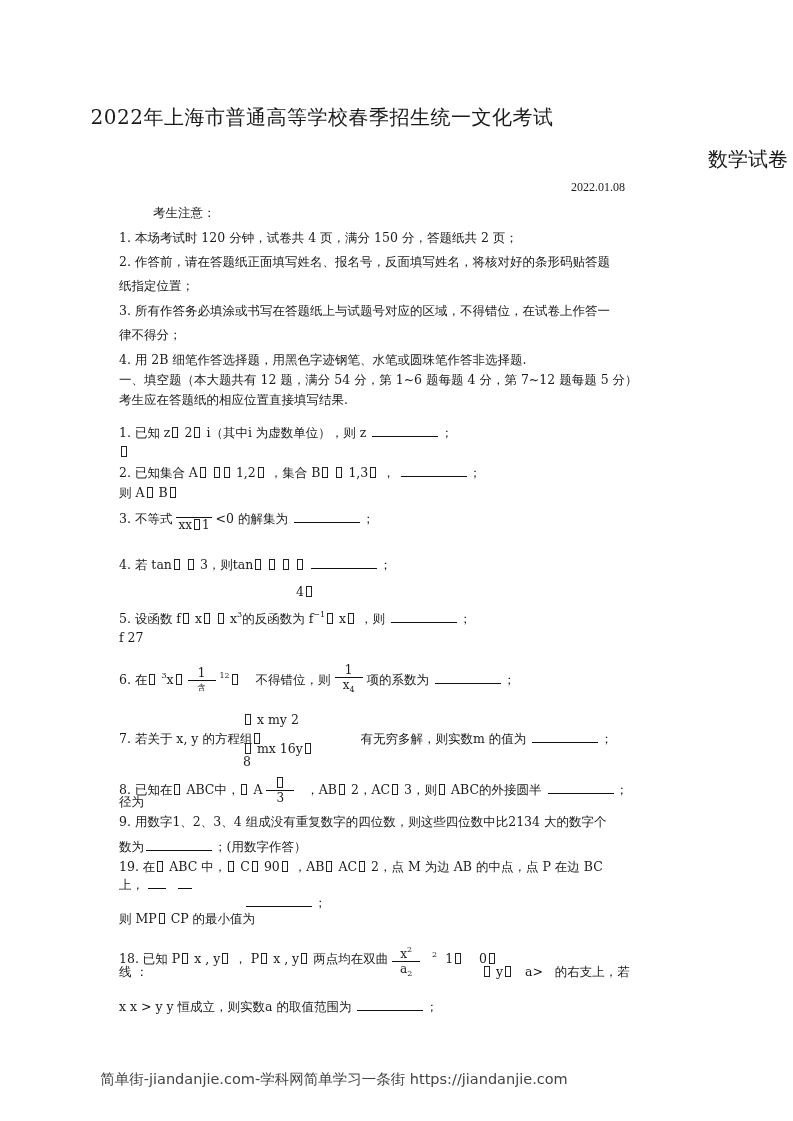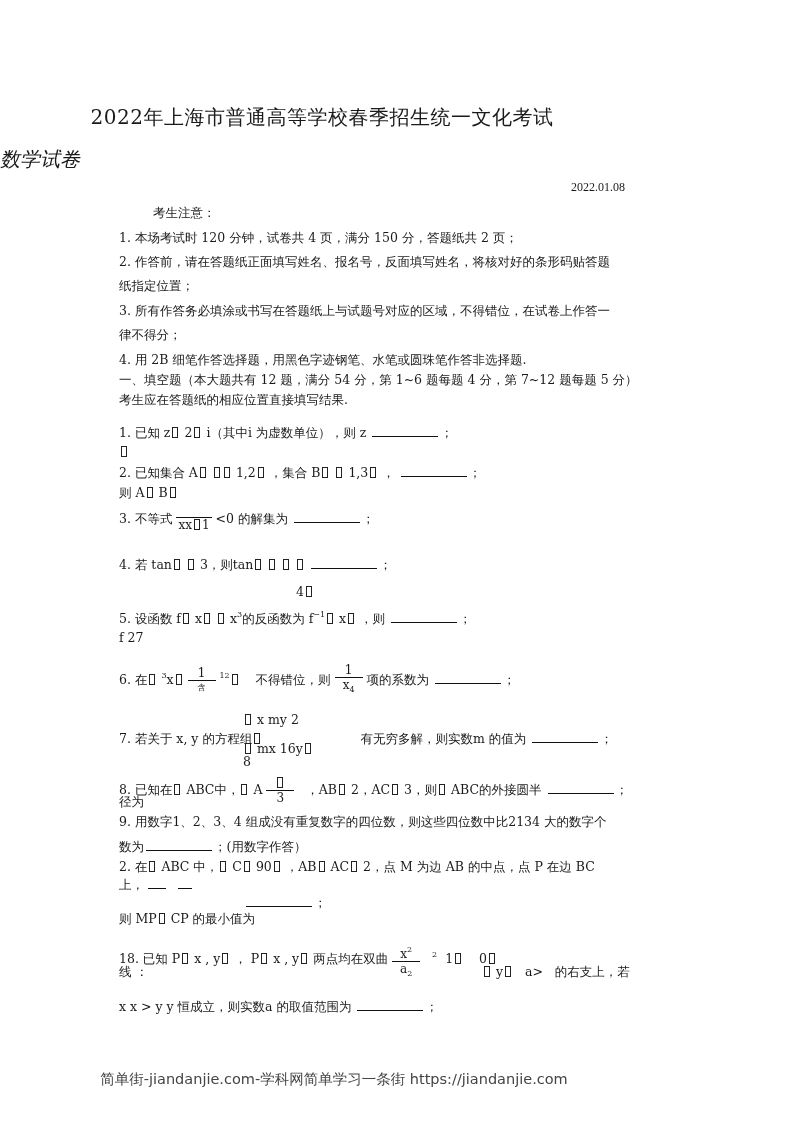--- a/index.html
+++ b/index.html
@@ -3,21 +3,21 @@
 <meta charset="utf-8">
 <style>
   html, body { margin: 0; padding: 0; background: #ffffff; }
   body {
     width: 793px; height: 1121px; position: relative; overflow: hidden;
     font-family: "DejaVu Serif", "Liberation Serif", serif;
     color: #1a1a1a;
   }
   .abs { position: absolute; white-space: nowrap; }
   .title { left: 0; width: 644px; text-align: center; font-size: 20px; top: 104px; letter-spacing: 0.5px; }
-  .subtitle { left: 0; width: 788px; text-align: left; font-size: 20px; top: 146px; font-style: italic; }
+  .subtitle { left: 0; width: 788px; text-align: right; font-size: 20px; top: 146px; }
   .date { left: 571px; top: 180px; font-size: 12px; font-family: "Liberation Serif", serif; }
   .line { font-size: 12.5px; left: 119px; }
   .blank { display: inline-block; border-bottom: 1px solid #111; width: 66px; height: 12px; vertical-align: baseline; margin: 0 2px; }
   .box { display: inline-block; width: 6px; height: 11px; border: 1px solid #222; vertical-align: -1px; margin: 0 2px; box-sizing: border-box; }
   .frac { display: inline-block; vertical-align: middle; text-align: center; font-size: 12px; line-height: 14px; }
   .frac .num { display: block; border-bottom: 1px solid #111; padding: 0 2px; min-width: 24px; min-height: 12px; }
   .frac .den { display: block; padding: 0 2px; }
   .small { font-size: 8px; }
   .footer { left: 0; width: 668px; text-align: center; top: 1070px; font-family: "DejaVu Sans", sans-serif; font-size: 14.5px; color: #444; }
   .sup { font-size: 8px; vertical-align: 6px; }
@@ -131,21 +131,21 @@
   <span class="blank"></span><span>；</span>
 </div>
 <div class="abs line" style="top:794px;">径为</div>
 
 <div class="abs line" style="top:814px;">9. 用数字1、2、3、4 组成没有重复数字的四位数，则这些四位数中比2134 大的数字个</div>
 <div class="abs line" style="top:838px;">
   <span>数为</span><span class="blank"></span><span>；(用数字作答）</span>
 </div>
 
 <div class="abs line" style="top:859px;">
-  <span>2. 在</span><span class="box"></span>
+  <span>19. 在</span><span class="box"></span>
   <span>ABC 中，</span><span class="box"></span>
   <span>C</span><span class="box"></span>
   <span>90</span><span class="box"></span>
   <span>，AB</span><span class="box"></span>
   <span>AC</span><span class="box"></span>
   <span>2，点 M 为边 AB 的中点，点 P 在边 BC</span>
 </div>
 <div class="abs line" style="top:877px;">
   <span>上，</span>
   <span style="display:inline-block;width:18px;border-bottom:1px solid #111;"></span>&nbsp;&nbsp;&nbsp;<span style="display:inline-block;width:14px;border-bottom:1px solid #111;"></span>

